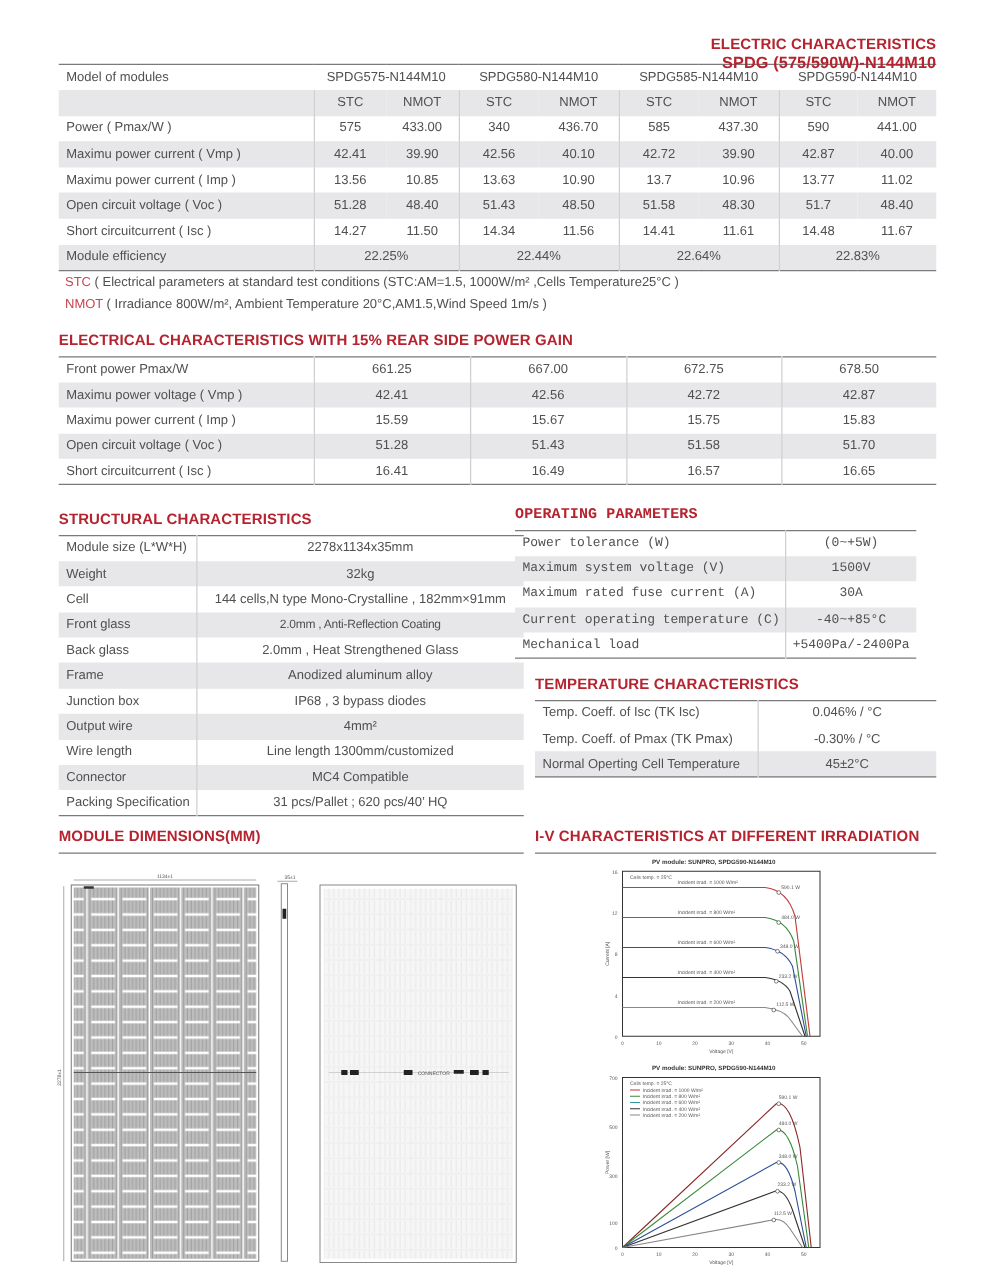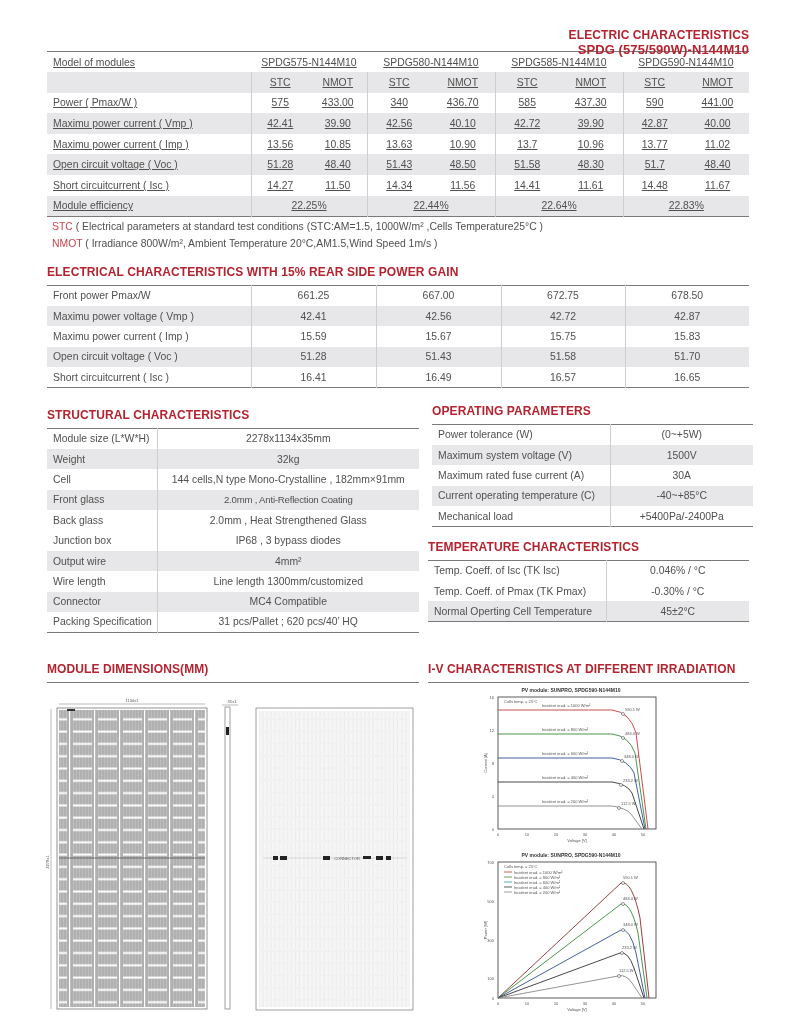--- a/index.html
+++ b/index.html
@@ -1,18 +1,18 @@
 <!DOCTYPE html>
 <html><head>
 <meta charset="utf-8">
 <style>
   * { box-sizing: border-box; margin: 0; padding: 0; }
   body { width: 803px; height: 1024px; background: #ffffff; font-family: "Liberation Sans", sans-serif; color: #444; position: relative; overflow: hidden; }
   .sec-title { color: #b5232f; font-weight: bold; font-size: 12px; letter-spacing: 0.1px; }
-  .rule { border-top: 1.5px solid #7a7a7a; text-decoration: underline; }
+  .rule { border-top: 1.5px solid #7a7a7a; }
   .rule-bottom { border-bottom: 1.5px solid #7a7a7a; }
   table { border-collapse: collapse; width: 100%; font-size: 10.4px; color: #505050; }
   td { height: 20.4px; padding: 0 4px; white-space: nowrap; }
   tr.shade td { background: #e7e7e9; }
   td.c { text-align: center; }
   td.lbl { padding-left: 6px; }
   td.vline { border-left: 1px solid #cfcfcf; }
   .red { color: #c9444e; }
 
   
@@ -23,21 +23,21 @@
   #electric td { height: 20.6px; }
 
   .notes { position: absolute; left: 52px; top: 218px; font-size: 10.4px; color: #505050; line-height: 17px; }
 
   #rear { position: absolute; left: 47px; top: 265px; width: 702px; }
   #rear table { margin-top: 6px; }
 
   #structural { position: absolute; left: 47px; top: 408px; width: 372px; }
   #structural table { margin-top: 6px; }
 
-  #operating { position: absolute; left: 432px; top: 404px; width: 321px; }
+  #operating { position: absolute; left: 412px; top: 404px; width: 321px; font-family: Liberation Mono, monospace; }
   #operating table { margin-top: 6px; }
 
   #temperature { position: absolute; left: 428px; top: 540px; width: 321px; }
   #temperature table { margin-top: 6px; }
 
   #dimensions { position: absolute; left: 47px; top: 662px; width: 372px; }
   #iv { position: absolute; left: 428px; top: 662px; width: 321px; }
   .sec-head-rule { margin-top: 6px; }
 
   .drawing { position: absolute; }
@@ -225,20 +225,24 @@
           <td class="lbl">Cell</td>
           <td class="c vline">144 cells,N type Mono-Crystalline , 182mm×91mm</td>
         </tr>
     <tr class="shade">
           <td class="lbl">Front glass</td>
           <td class="c vline" style="font-size:9.6px;letter-spacing:-0.2px;">2.0mm , Anti-Reflection Coating</td>
         </tr>
     <tr>
           <td class="lbl">Back glass</td>
           <td class="c vline">2.0mm , Heat Strengthened Glass</td>
+        </tr>
+    <tr class="shade">
+          <td class="lbl">Frame</td>
+          <td class="c vline">Anodized aluminum alloy</td>
         </tr>
     <tr>
           <td class="lbl">Junction box</td>
           <td class="c vline">IP68 , 3 bypass diodes</td>
         </tr>
     <tr class="shade">
           <td class="lbl">Output wire</td>
           <td class="c vline">4mm²</td>
         </tr>
     <tr>

